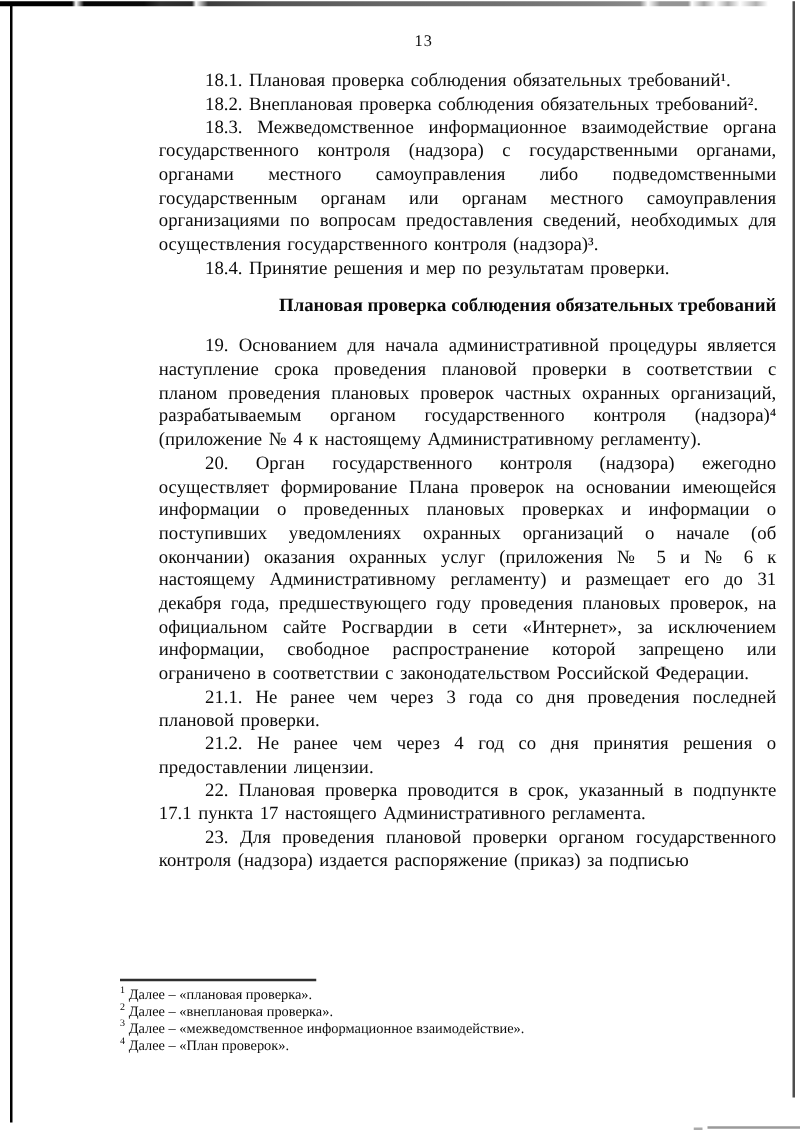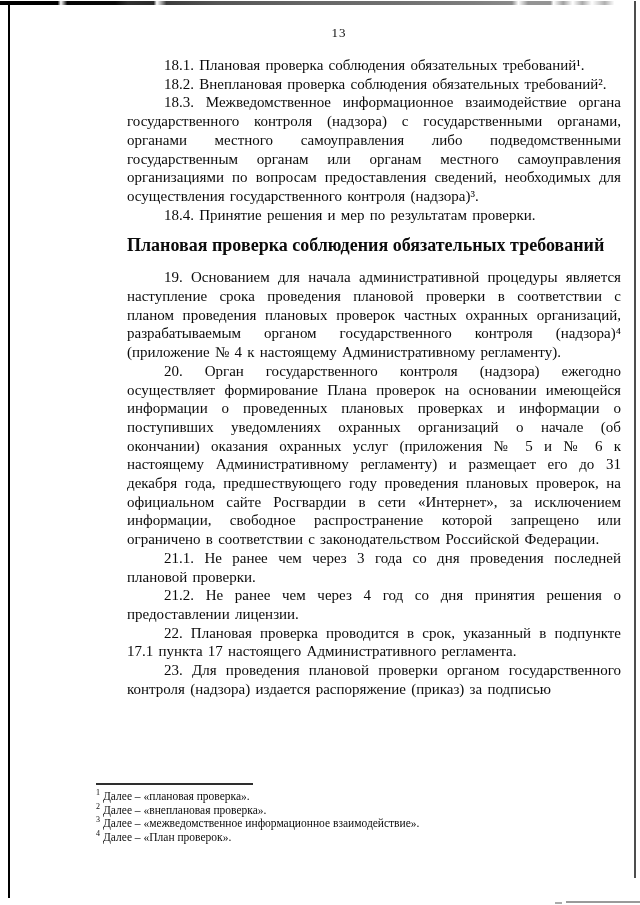--- a/index.html
+++ b/index.html
@@ -74,23 +74,23 @@
     margin-left: 35px;
   }
   .text-block p {
     margin: 0;
     text-indent: 37px;
     text-align: justify;
     word-spacing: 1.5px;
   }
   .doc-heading {
     font-weight: bold;
-    text-align: left;
+    text-align: right;
     margin: 12px 0 13px 0;
-    font-size: 18px;
+    font-size: 15px;
     line-height: 19px;
   }
   
   .footnotes {
     position: absolute;
     left: 96px; top: 783px;
     width: 500px;
     font-size: 11.5px;
     line-height: 12.5px;
   }

